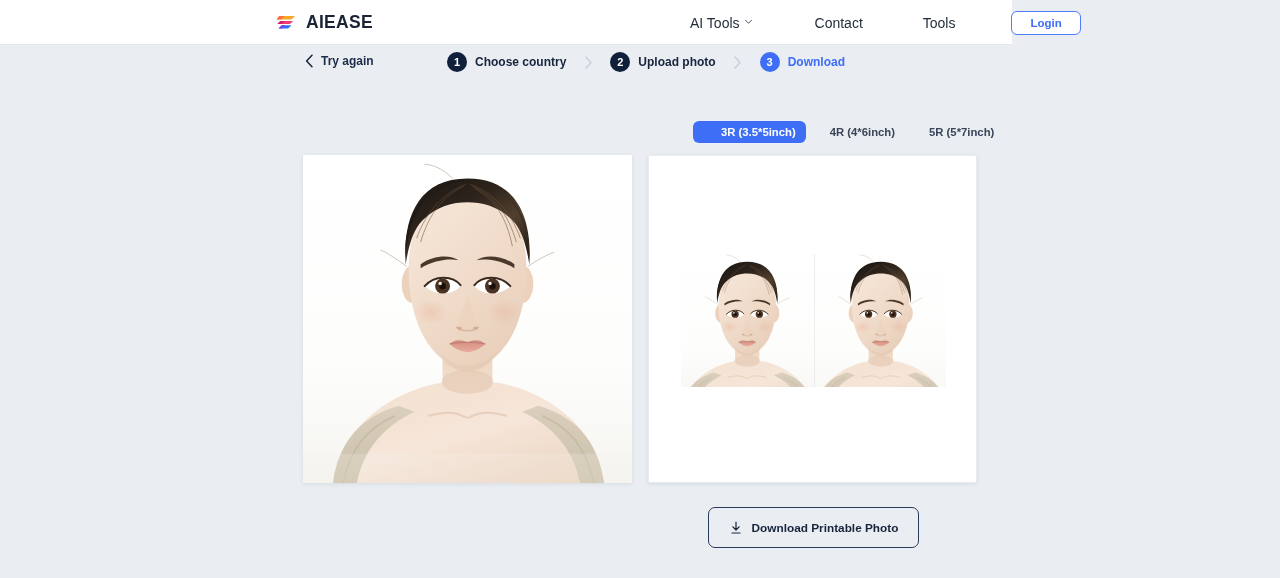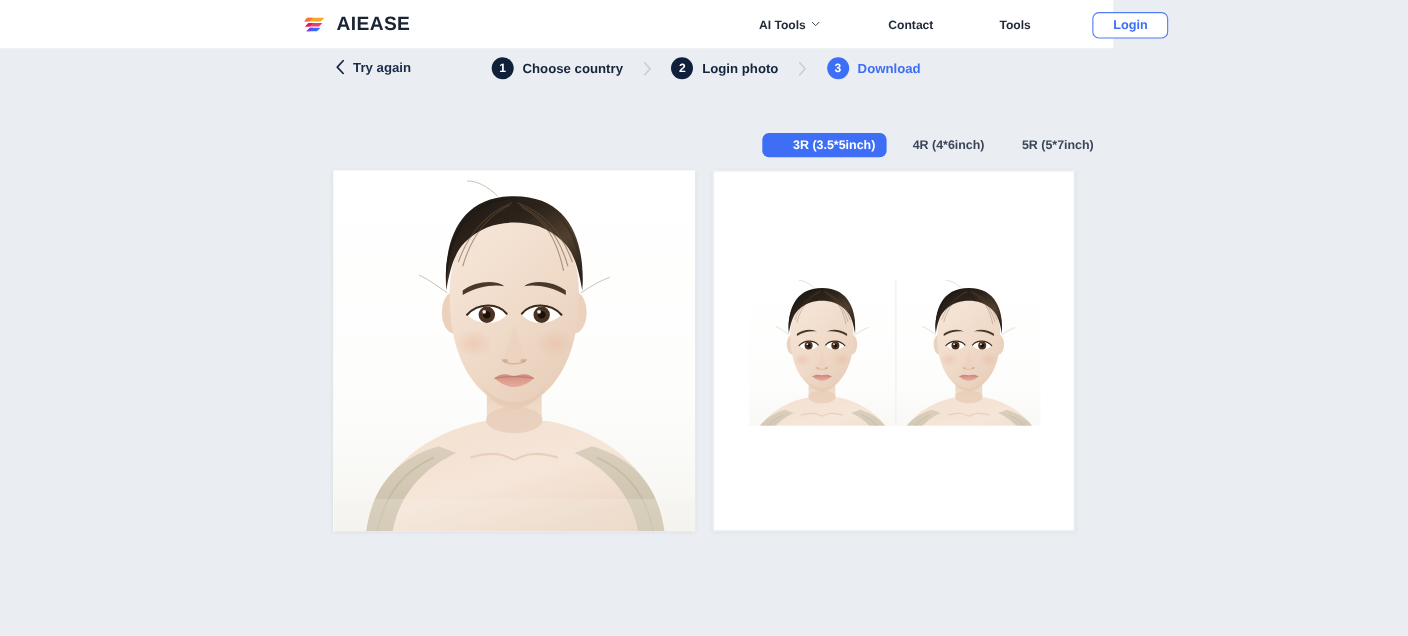--- a/index.html
+++ b/index.html
@@ -26,21 +26,21 @@
     display: flex; align-items: center; gap: 8px;
     cursor: pointer;
   }
   .brand-mark { width: 22px; height: 20px; display: block; }
   .brand-name {
     font-size: 17.5px; font-weight: 700; letter-spacing: .3px;
     color: #1b2434;
   }
   .nav { position: absolute; left: 690px; top: 0; height: 45px; display: flex; align-items: center; }
   .nav-item {
-    font-size: 11px; color: #1f2937; font-weight: 700;
+    font-size: 14px; color: #1f2937; font-weight: 400;
     margin-right: 0; cursor: pointer; display: flex; align-items: center; gap: 4px;
     white-space: nowrap;
   }
   .nav-gap-1 { margin-right: 62px; }
   .nav-gap-2 { margin-right: 60px; }
   .nav-gap-3 { margin-right: 56px; }
   .caret { display: inline-block; width: 9px; height: 9px; position: relative; top: -1px; }
   .login-btn {
     border: 1px solid #4f7df7; border-radius: 6px;
     color: #3d6ef5; background: #fff;
@@ -282,21 +282,21 @@
         <span class="step-num dark">1</span>
         <span class="step-label">Choose country</span>
       </div>
       <div class="step-sep">
         <svg class="chev-right" viewBox="0 0 9 13">
           <path d="M2 1 L7 6.5 L2 12" stroke="#aab4c4" stroke-width="1.4" fill="none" stroke-linecap="round" stroke-linejoin="round"></path>
         </svg>
       </div>
       <div class="step">
         <span class="step-num dark">2</span>
-        <span class="step-label">Login photo</span>
+        <span class="step-label">Upload photo</span>
       </div>
       <div class="step-sep">
         <svg class="chev-right" viewBox="0 0 9 13">
           <path d="M2 1 L7 6.5 L2 12" stroke="#aab4c4" stroke-width="1.4" fill="none" stroke-linecap="round" stroke-linejoin="round"></path>
         </svg>
       </div>
       <div class="step">
         <span class="step-num active">3</span>
         <span class="step-label active">Download</span>
       </div>
@@ -329,14 +329,21 @@
         <div class="print-cell">
           <svg viewBox="28 8 274 274" preserveAspectRatio="xMidYMid slice" style="width:100%;height:100%;display:block">
             <use href="#portrait" x="0" y="0" width="330" height="330"></use>
           </svg>
         </div>
       </div>
     </div>
   </div>
 
 
+  <button class="dl-btn dl-print">
+    <svg class="dl-icon" viewBox="0 0 14 14">
+      <path d="M7 1.2 L7 8.6 M3.9 5.8 L7 9 L10.1 5.8" stroke="#16243c" stroke-width="1.2" fill="none" stroke-linecap="round" stroke-linejoin="round"></path>
+      <path d="M3 12 L11 12" stroke="#16243c" stroke-width="1.2" stroke-linecap="round"></path>
+    </svg>
+    <span class="dl-label">Download Printable Photo</span>
+  </button>
 
 </div>
 
 </body></html>

